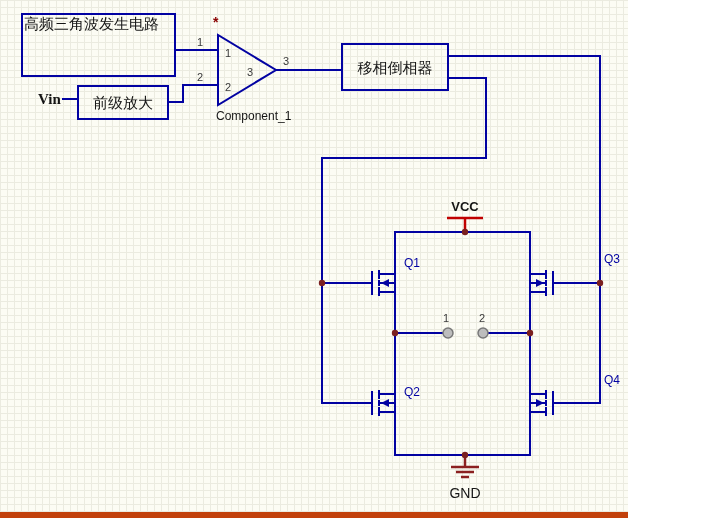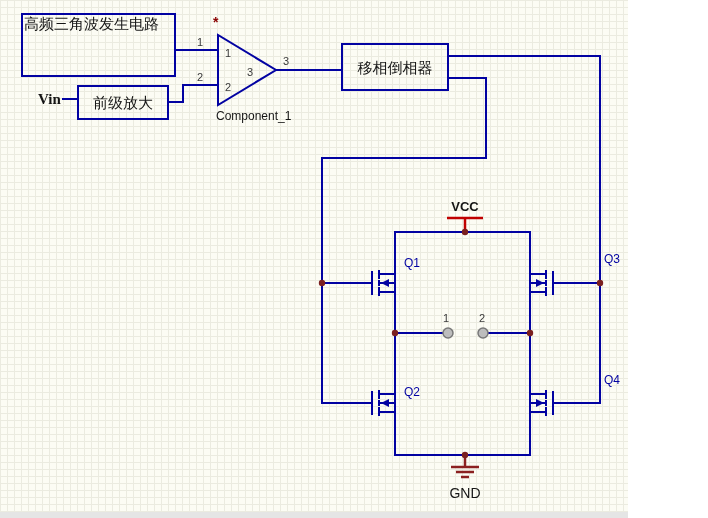--- a/index.html
+++ b/index.html
@@ -1,16 +1,16 @@
 <!DOCTYPE html>
 <html><head>
 <meta charset="utf-8">
 <style>
   html,body{margin:0;padding:0;background:#ffffff;}
-  #stage{position:relative;width:628px;height:518px;background:#e5e5e5;overflow:hidden;
+  #stage{position:relative;width:628px;height:518px;background:#c2410c;overflow:hidden;
          font-family:"Liberation Sans",sans-serif;}
   #grid{position:absolute;left:0;top:0;width:698px;height:512px;background-color:#fcfcf4;
         background-image:linear-gradient(#ebebe0 1px,transparent 1px),
                          linear-gradient(90deg,#ebebe0 1px,transparent 1px);
         background-size:7px 7px;}
   svg{position:absolute;left:0;top:0;}
   .w{stroke:#0202a2;stroke-width:2;fill:none;}
   .sym{stroke:#0202a2;stroke-width:2;fill:none;}
   .arr{fill:#0202a2;stroke:none;}
   .box{stroke:#0202a2;stroke-width:2;fill:none;}

